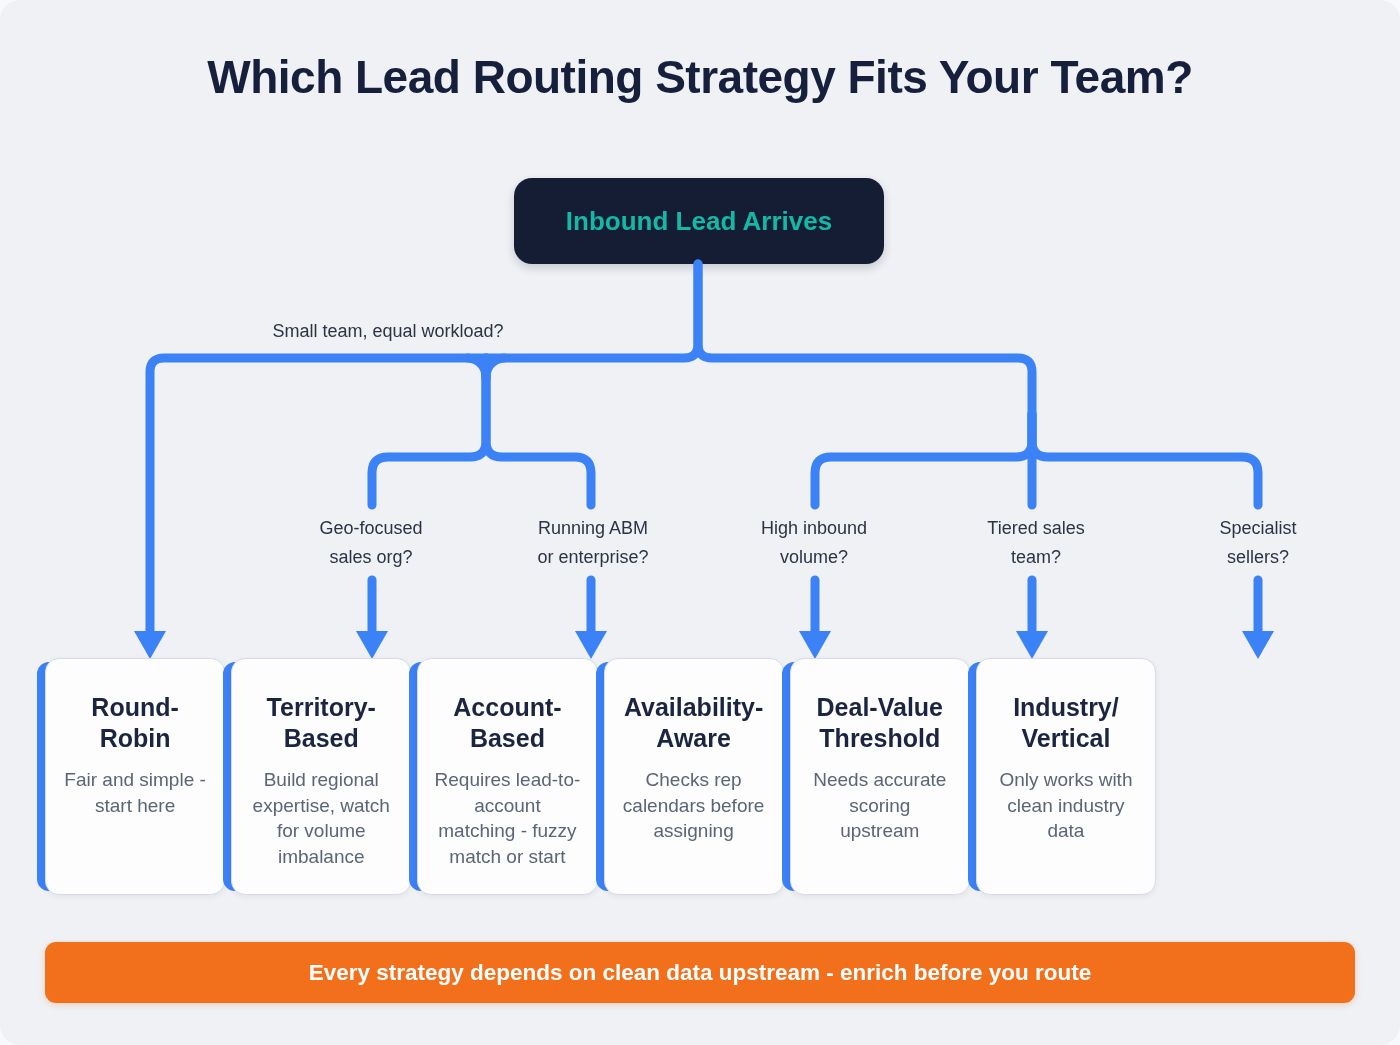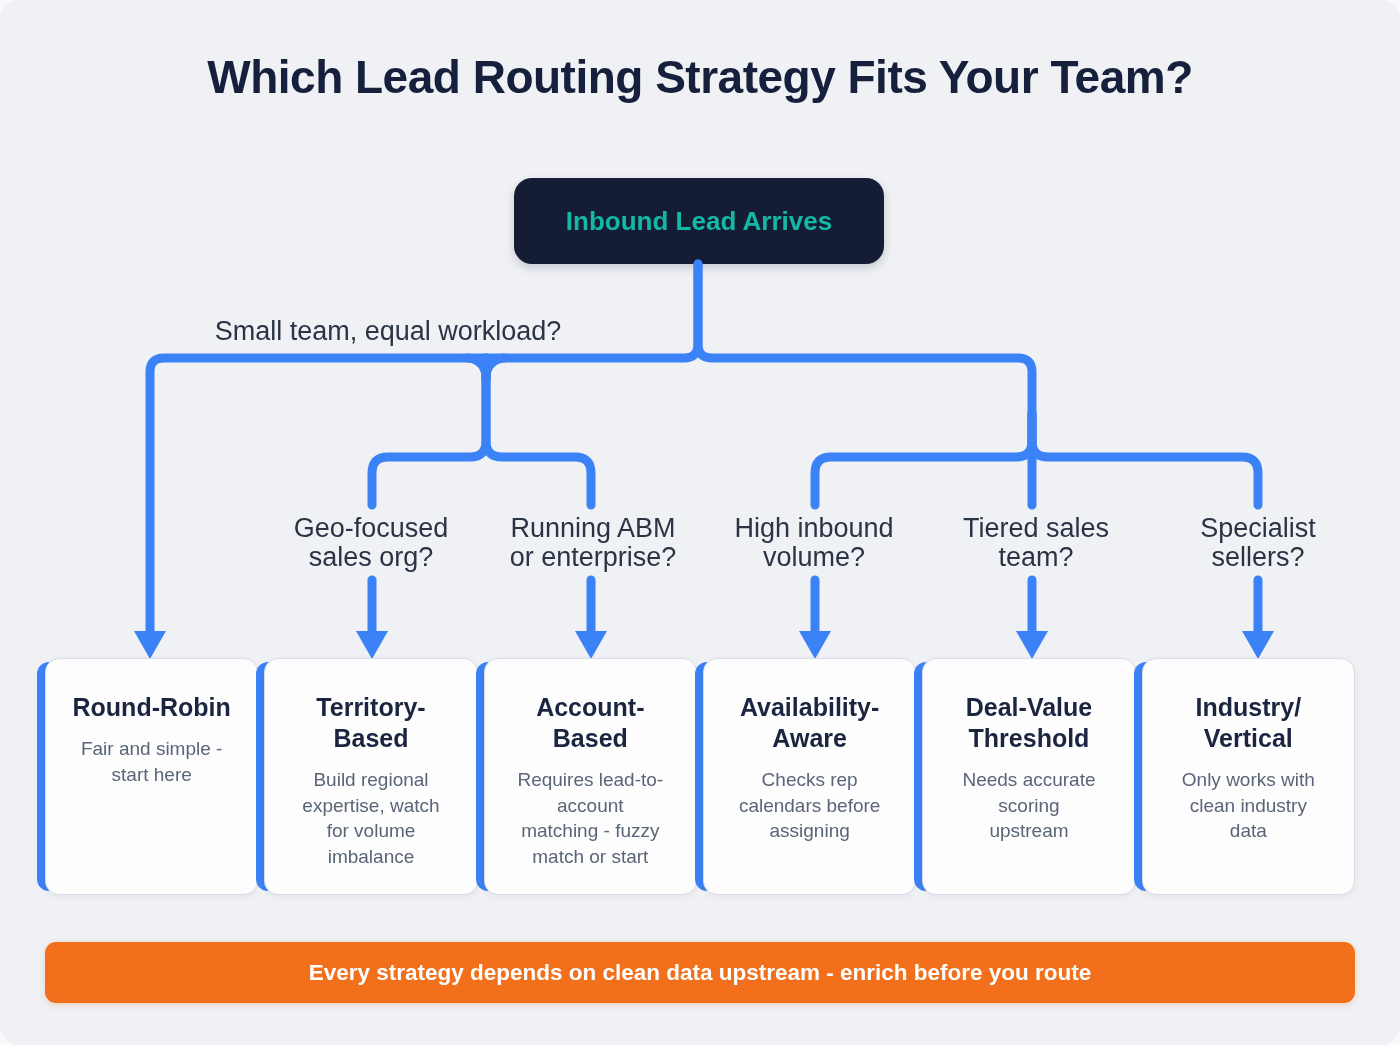--- a/index.html
+++ b/index.html
@@ -13,30 +13,30 @@
   }
   .root-node{
     position:absolute;left:514px;top:178px;width:370px;height:86px;
     background:#141d33;border-radius:18px;display:flex;align-items:center;justify-content:center;
     color:#14b8a6;font-size:26px;font-weight:bold;
     box-shadow:0 4px 10px rgba(15,23,42,0.18);
   }
   .connectors{position:absolute;left:0;top:0;pointer-events:none;}
   .q-label{
     position:absolute;transform:translateX(-50%);text-align:center;
-    font-size:27px;line-height:29px;color:#2b3444;white-space:pre-line;
+    font-size:18px;line-height:29px;color:#2b3444;white-space:pre-line;
   }
   .q0{left:388px;top:317px;white-space:nowrap;}
   .q1{left:371px;top:514px;}
   .q2{left:593px;top:514px;}
   .q3{left:814px;top:514px;}
   .q4{left:1036px;top:514px;}
   .q5{left:1258px;top:514px;}
   .cards{
-    position:absolute;left:45px;top:658px;width:1310px;height:237px;
+    position:absolute;left:45px;top:658px;width:1111px;height:237px;
     display:flex;gap:6px;
   }
   .card{position:relative;flex:1;}
   .card .accent{
     position:absolute;left:-8px;top:4px;bottom:4px;width:30px;
     background:#3b82f6;border-radius:12px;
   }
   .card .surface{
     position:absolute;left:0;top:0;right:0;bottom:0;background:#fdfdfe;
     border:1.5px solid #d8dce4;border-radius:14px;

